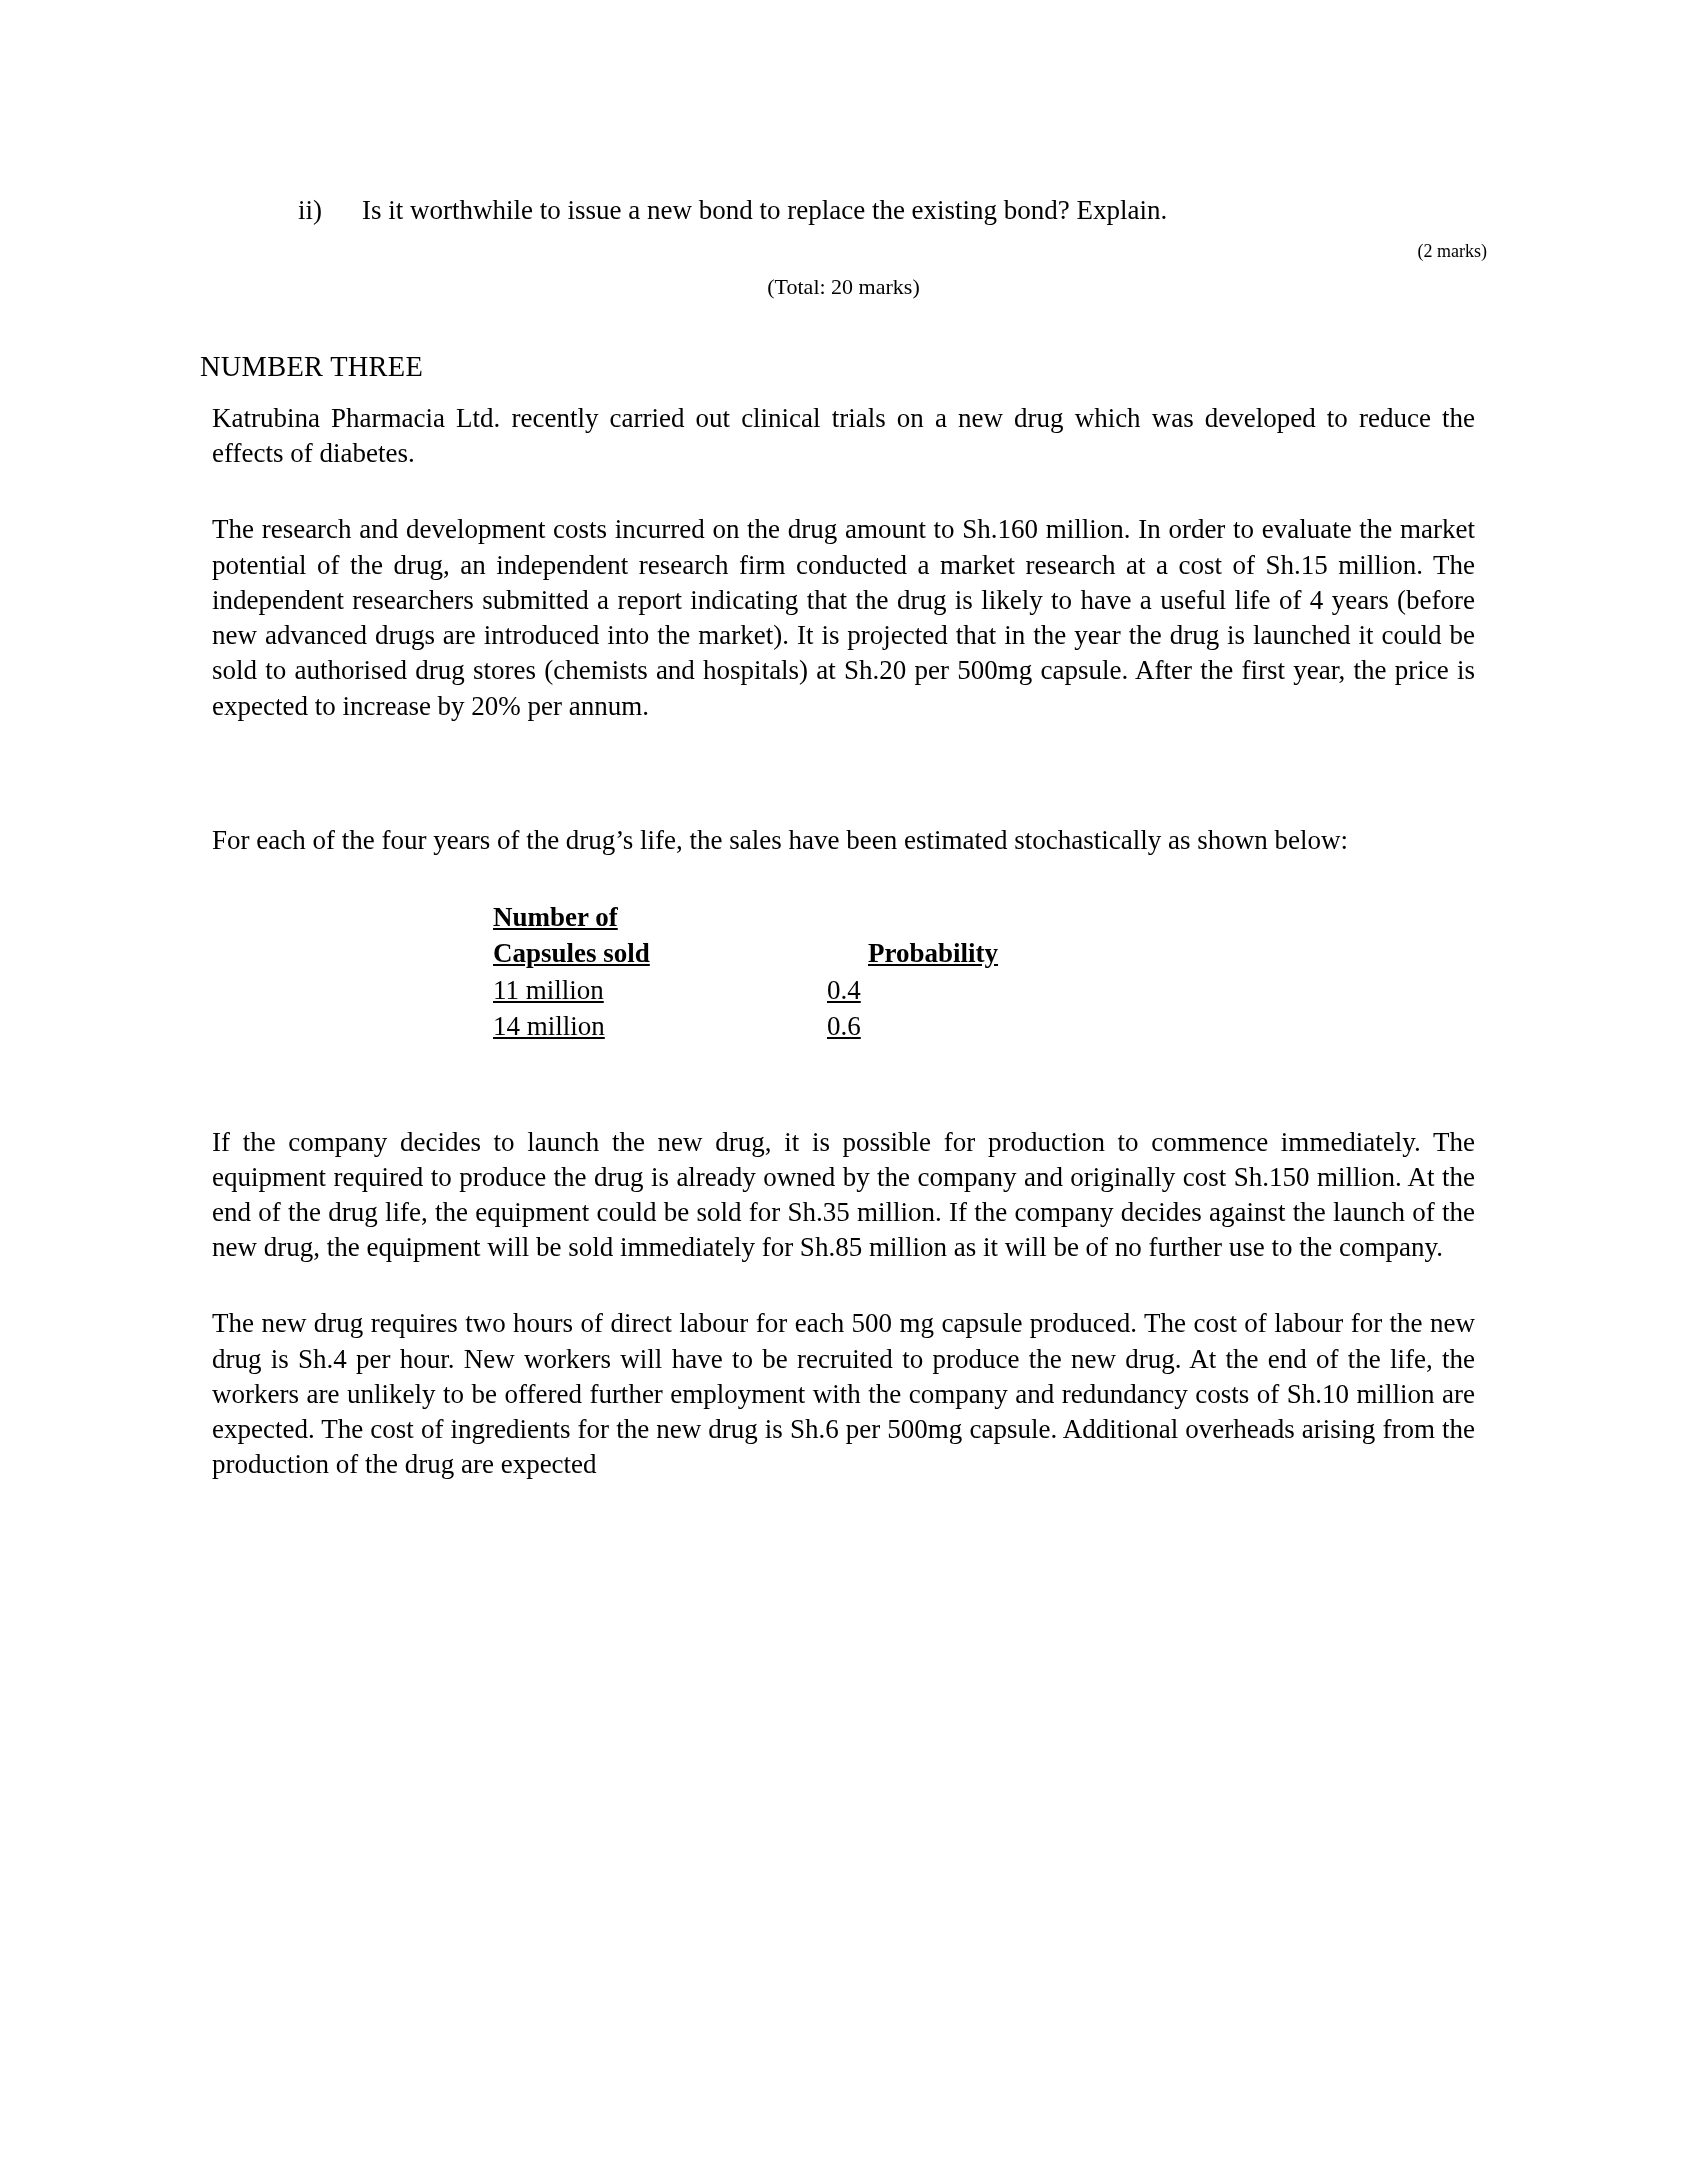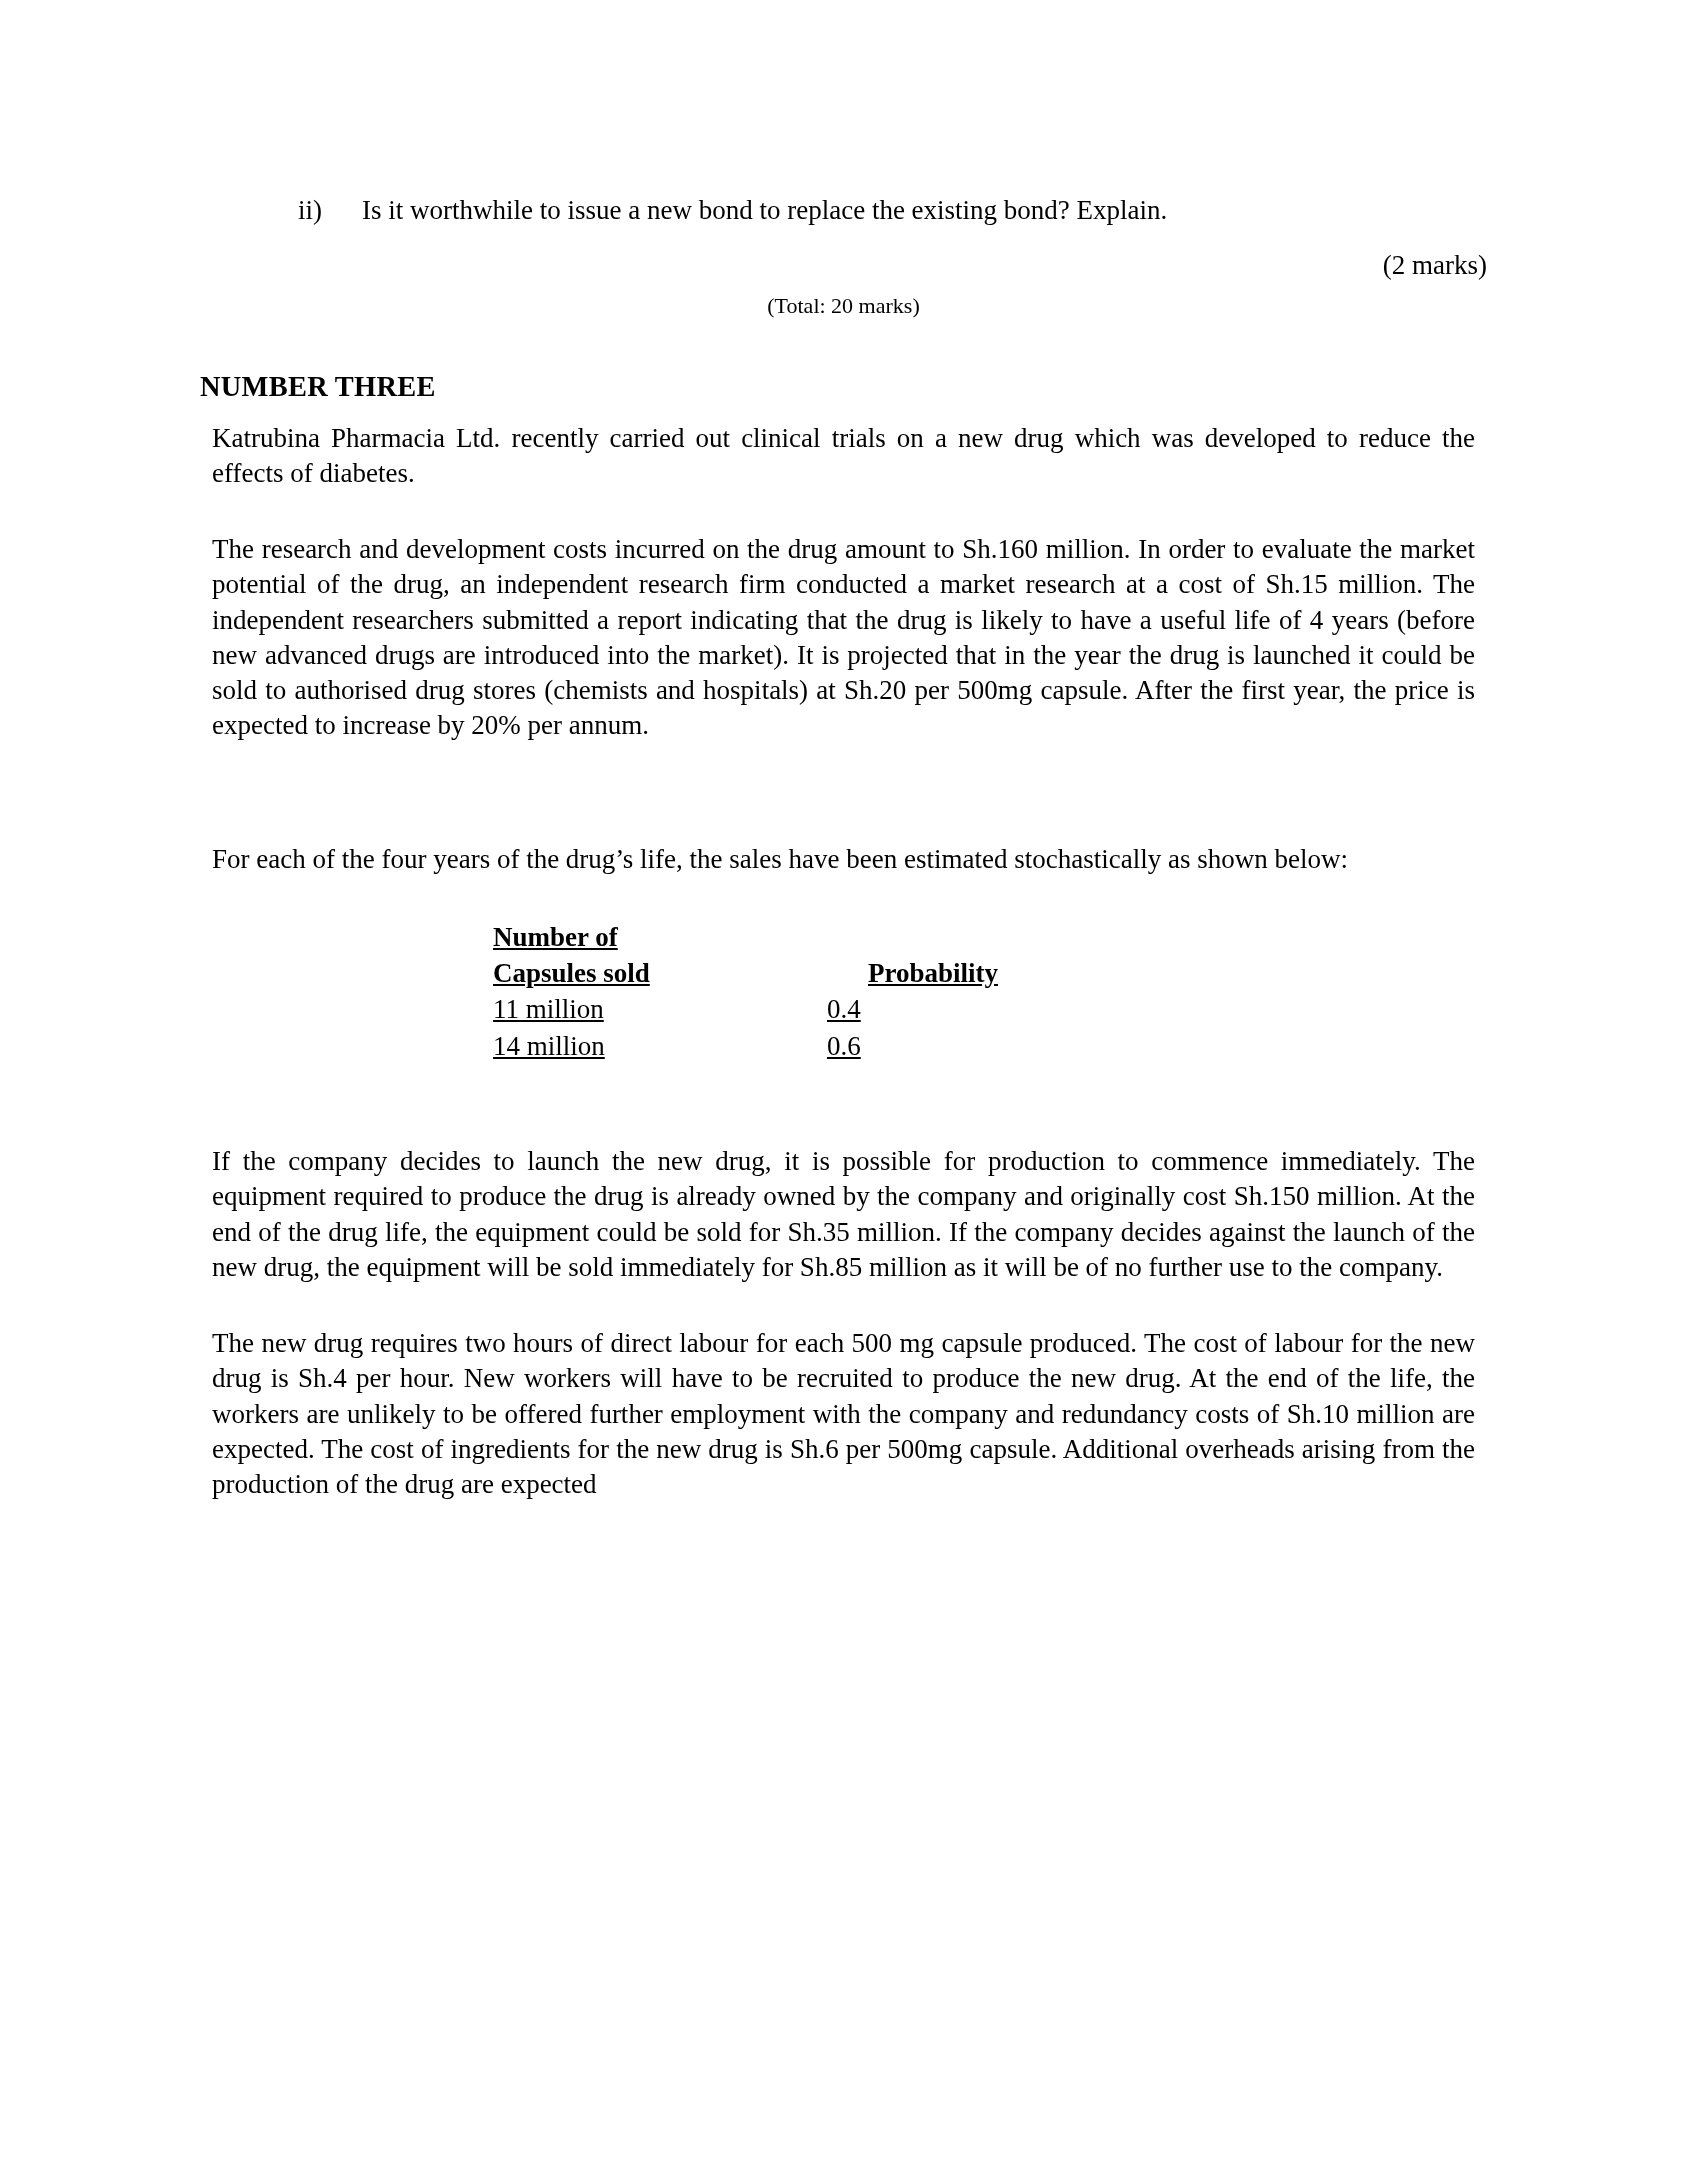--- a/index.html
+++ b/index.html
@@ -41,36 +41,36 @@
     position: absolute;
     left: 98px;
     top: 0;
   }
   .qitem .qtext {
     display: block;
     padding-left: 64px;        
   }
   .marks-line {
     text-align: right;
-    font-size: 27px;
+    font-size: 18px;
     line-height: 1.30;
-    margin-top: 20px;
+    margin-top: 12px;
   }
   .marks-total {
     text-align: center;
     font-size: 22px;
     font-weight: normal;
     line-height: 1.30;
     margin-top: 9.3px;
   }
 
   
   .section-heading {
     font-size: 28.4px;
-    font-weight: bold;
+    font-weight: normal;
     letter-spacing: 0.3px;
     margin-top: 48px;
     line-height: 1.25;
   }
 
   
   p.body {
     font-size: 27px;
     line-height: 1.305;
     text-align: justify;

